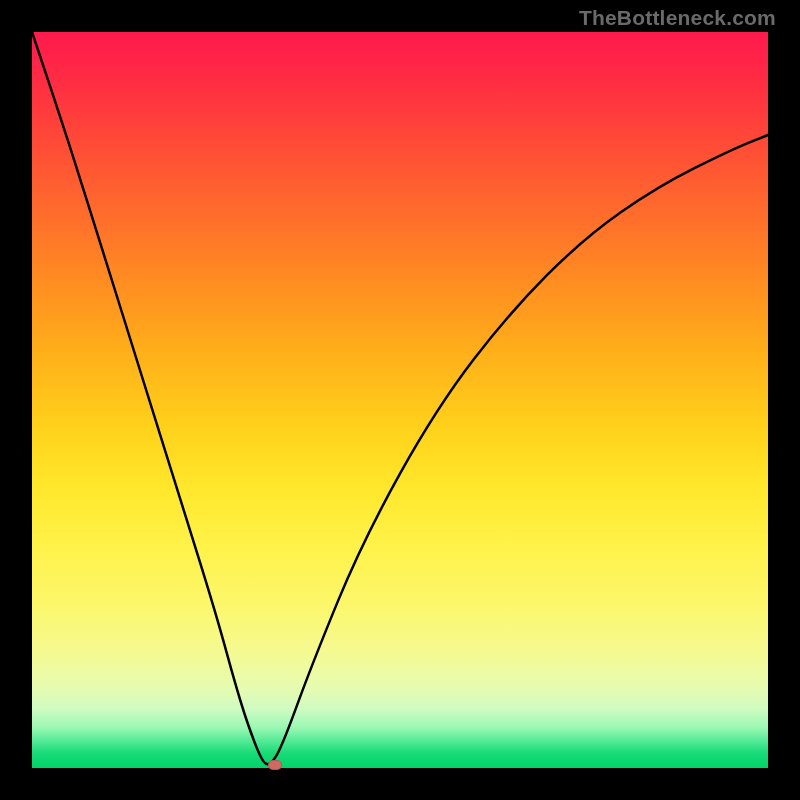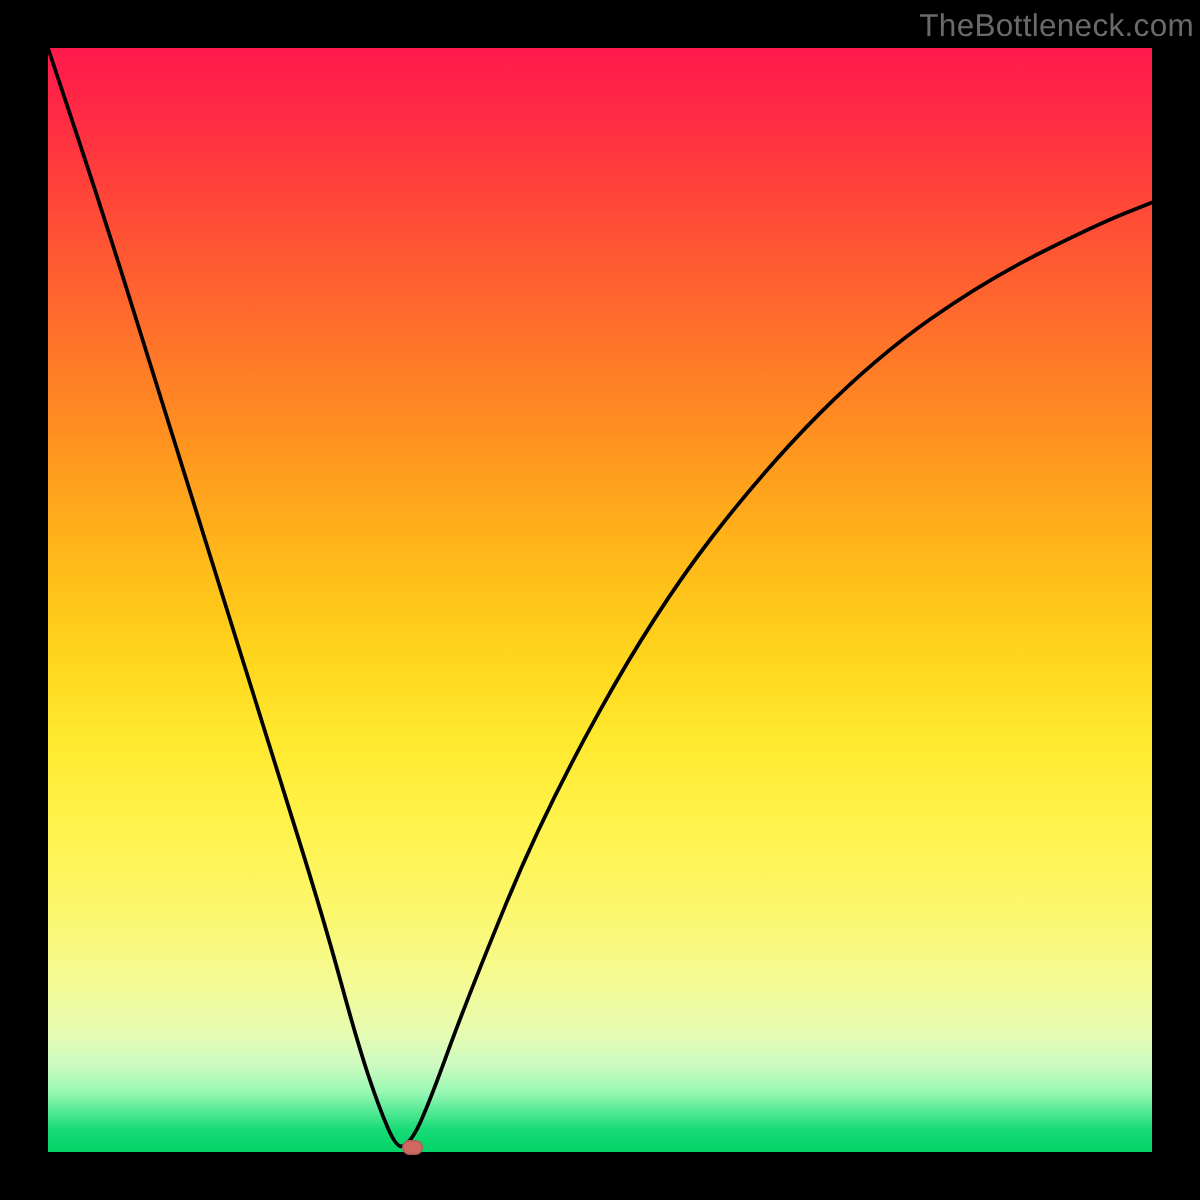--- a/index.html
+++ b/index.html
@@ -41,24 +41,24 @@
       #cffbc2 92%,
       #9bf8b4 94.5%,
       #4de892 96.5%,
       #17db76 98%,
       #02d268 100%
     );
   }
   .watermark {
     position: absolute;
     top: 6px;
-    right: 4px;
+    right: 24px;
     color: #6a6a6a;
     font-size: 21px;
-    font-weight: 400;
+    font-weight: 700;
     letter-spacing: 0.2px;
     user-select: none;
   }
   svg.curve {
     position: absolute;
     inset: 0;
     width: 100%;
     height: 100%;
     overflow: visible;
   }

